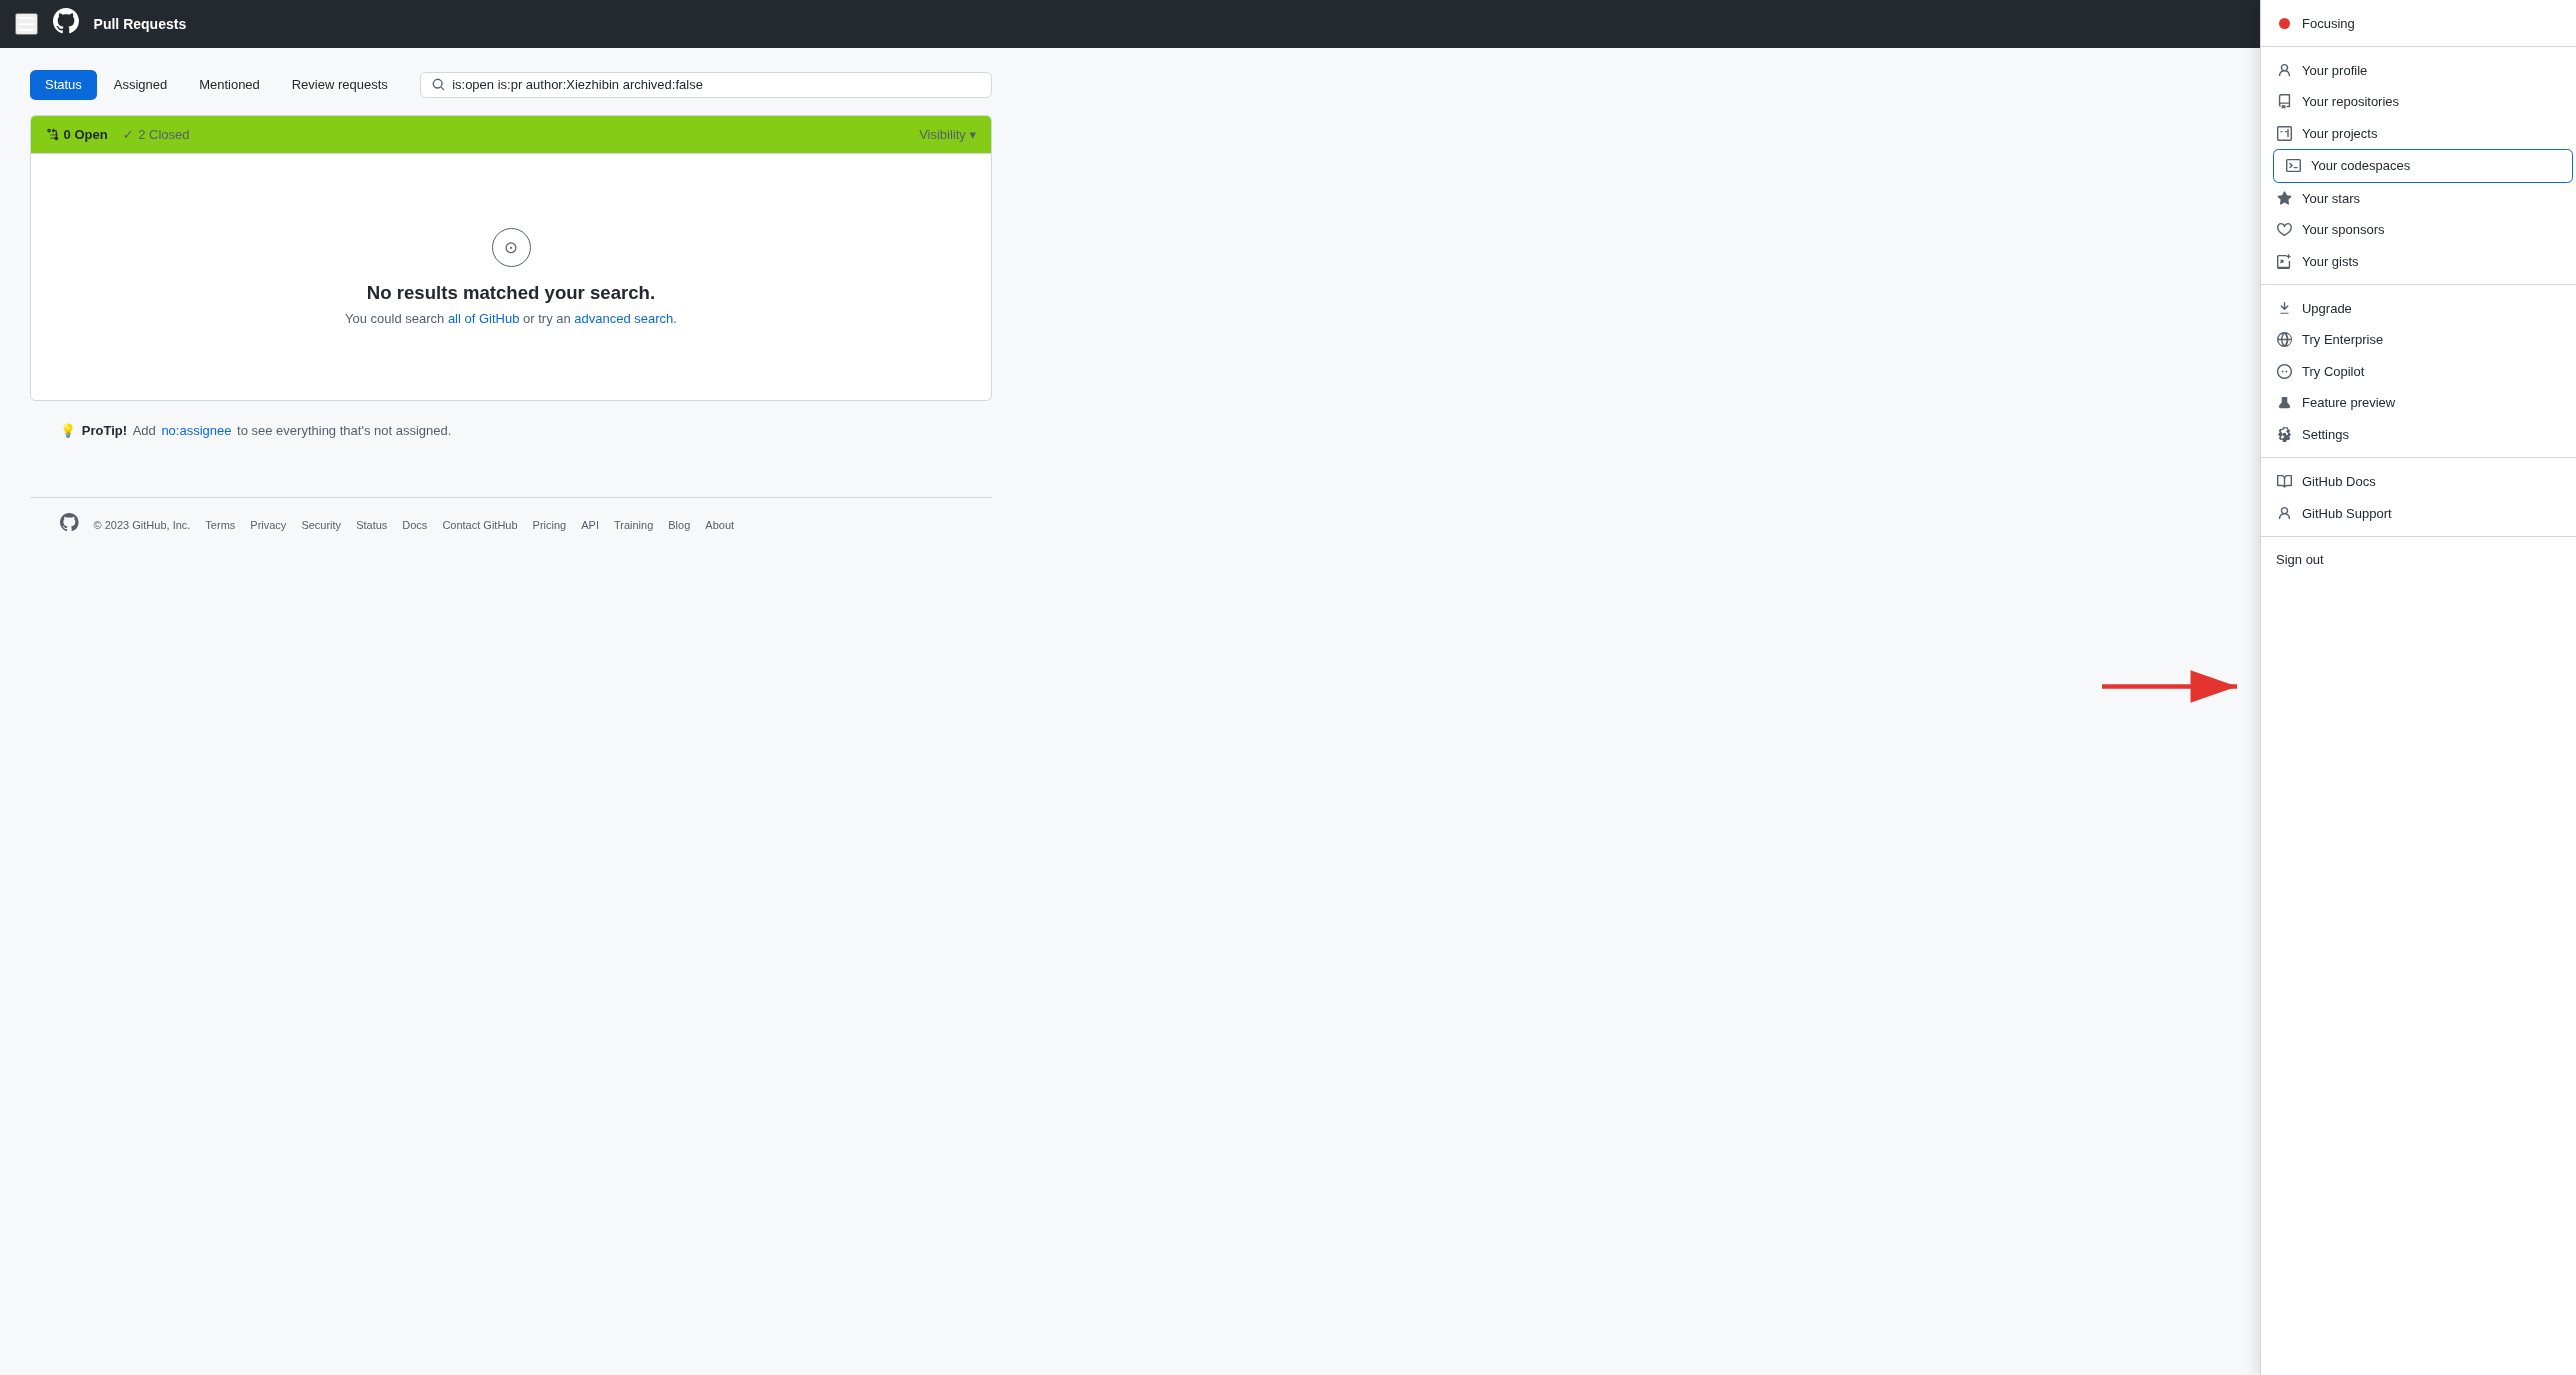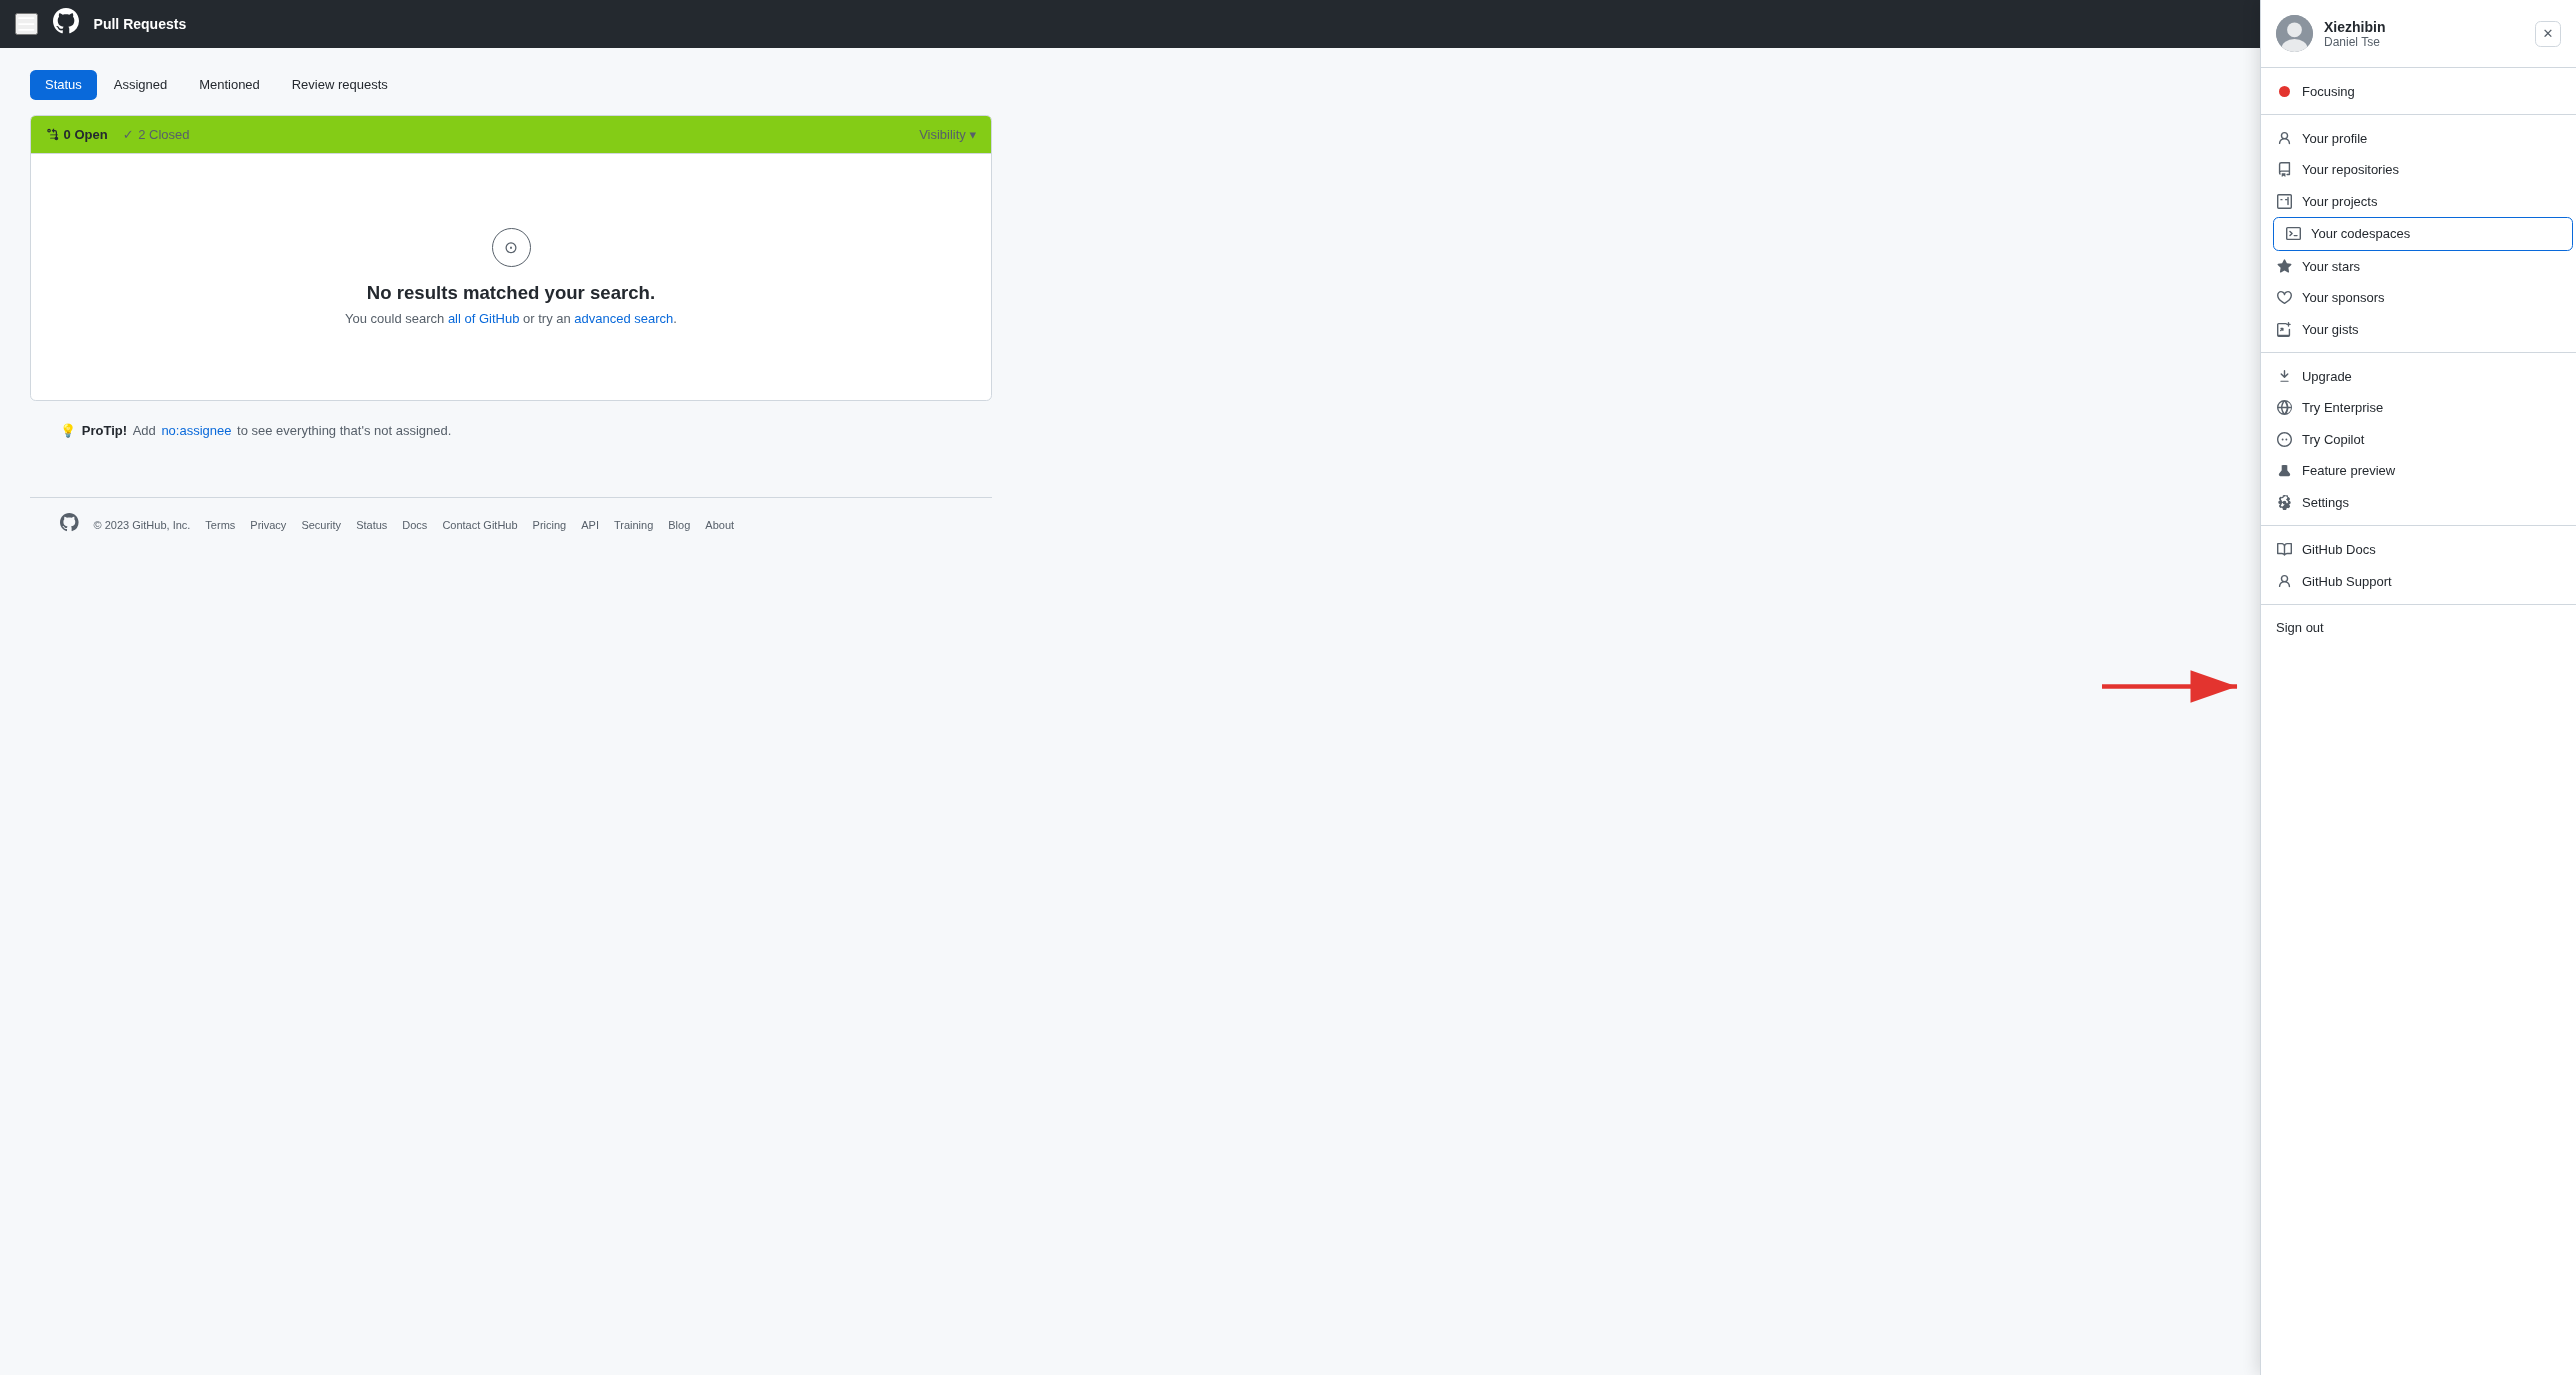--- a/index.html
+++ b/index.html
@@ -362,20 +362,26 @@
   </div>
 </header>
 
 <main class="main">
 
   <div class="tabs">
     <button class="tab active">Status</button>
     <button class="tab">Assigned</button>
     <button class="tab">Mentioned</button>
     <button class="tab">Review requests</button>
+    <div class="tab-search">
+      <svg width="13" height="13" viewBox="0 0 16 16" fill="#57606a">
+          <path d="M10.68 11.74a6 6 0 0 1-7.922-8.982 6 6 0 0 1 8.982 7.922l3.04 3.04a.749.749 0 0 1-.326 1.275.749.749 0 0 1-.734-.215ZM11.5 7a4.499 4.499 0 1 0-8.997 0A4.499 4.499 0 0 0 11.5 7Z"></path>
+        </svg>
+      <span style="color:#24292f;">is:open is:pr author:Xiezhibin archived:false</span>
+    </div>
   </div>
 
   <div class="content-area">
     <div class="content-header">
       <div class="open-closed">
         <span class="open-label">
           <svg width="13" height="13" viewBox="0 0 16 16" fill="#24292f">
               <path d="M7.177 3.073 9.573.677A.25.25 0 0 1 10 .854V2.5h1A2.5 2.5 0 0 1 13.5 5v5.628a2.251 2.251 0 1 1-1.5 0V5a1 1 0 0 0-1-1h-1v1.646a.25.25 0 0 1-.427.177L7.177 3.427a.25.25 0 0 1 0-.354ZM3.75 2.5a.75.75 0 1 0 0 1.5.75.75 0 0 0 0-1.5Zm-2.25.75a2.25 2.25 0 1 1 4.5 0 2.25 2.25 0 0 1-4.5 0ZM5 8.5a.5.5 0 0 1 .5-.5h9a.5.5 0 0 1 0 1h-9A.5.5 0 0 1 5 8.5Zm0 4a.5.5 0 0 1 .5-.5h9a.5.5 0 0 1 0 1h-9a.5.5 0 0 1-.5-.5Z"></path>
             </svg>
           <span>0 Open</span>
@@ -436,34 +442,20 @@
     <defs>
       <marker id="arrowhead" markerWidth="10" markerHeight="7" refX="10" refY="3.5" orient="auto">
         <polygon points="0 0, 10 3.5, 0 7" fill="#e3342f"></polygon>
       </marker>
     </defs>
     <line x1="0" y1="30" x2="145" y2="30" stroke="#e3342f" stroke-width="5" marker-end="url(#arrowhead)"></line>
   </svg>
 </div>
 
 <div class="dropdown-panel">
-  <div class="panel-header">
-    <div class="avatar">
-      <svg width="37" height="37" viewBox="0 0 40 40">
-        <circle cx="20" cy="20" r="20" fill="#8b949e"></circle>
-        <circle cx="20" cy="16" r="8" fill="#fff" opacity="0.8"></circle>
-        <ellipse cx="20" cy="36" rx="14" ry="10" fill="#fff" opacity="0.8"></ellipse>
-      </svg>
-    </div>
-    <div class="panel-user-info">
-      <div class="panel-username">Xiezhibin</div>
-      <div class="panel-fullname">Daniel Tse</div>
-    </div>
-    <button class="panel-close">✕</button>
-  </div>
 
   <div class="panel-section">
     <div class="panel-item">
       <span class="panel-item-icon">
         <div style="width:11px;height:11px;background:#e3342f;border-radius:50%;"></div>
       </span>
       <span class="panel-item-label">Focusing</span>
     </div>
   </div>
 

